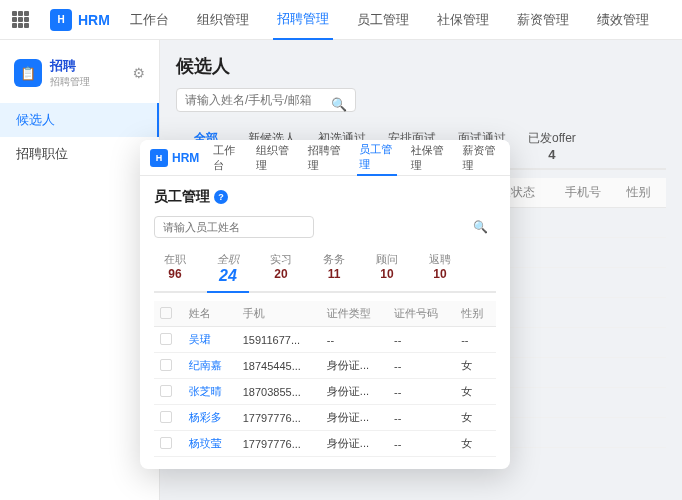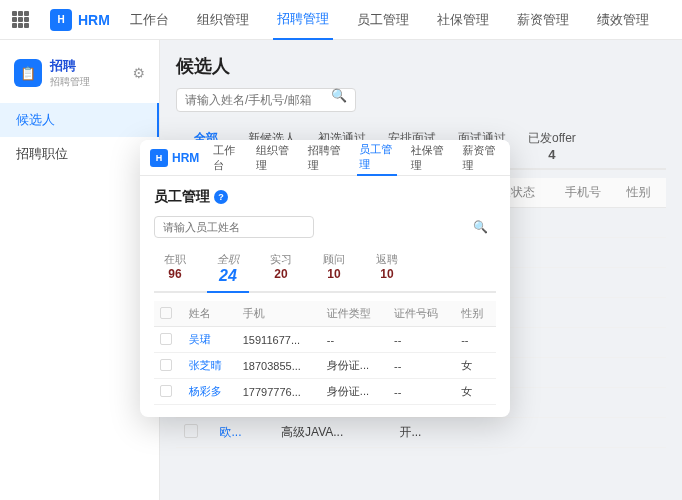--- a/index.html
+++ b/index.html
@@ -163,21 +163,21 @@
 
     .search-bar {
       display: flex;
       align-items: center;
       gap: 8px;
       margin-bottom: 12px;
     }
     .search-input-wrap {
       position: relative;
       display: flex;
-      align-items: flex-start;
+      align-items: flex-end;
     }
     .search-input-wrap input {
       border: 1px solid #d9d9d9;
       border-radius: 4px;
       padding: 4px 28px 4px 8px;
       font-size: 12px;
       color: #999;
       width: 180px;
       outline: none;
     }
@@ -602,20 +602,24 @@
       </div>
       <div class="stat-item active">
         <span class="stat-label">全职</span>
         <span class="stat-val">24</span>
       </div>
       <div class="stat-item">
         <span class="stat-label">实习</span>
         <span class="stat-val">20</span>
       </div>
       <div class="stat-item">
+        <span class="stat-label">务务</span>
+        <span class="stat-val">11</span>
+      </div>
+      <div class="stat-item">
         <span class="stat-label">顾问</span>
         <span class="stat-val">10</span>
       </div>
       <div class="stat-item">
         <span class="stat-label">返聘</span>
         <span class="stat-val">10</span>
       </div>
     </div>
 
     <table class="emp-table">
@@ -633,30 +637,46 @@
       <tr>
     <td><span class="cb"></span></td>
     <td class="link">吴珺</td>
     <td>15911677...</td>
     <td>--</td>
     <td>--</td>
     <td>--</td>
   </tr>
           <tr>
     <td><span class="cb"></span></td>
+    <td class="link">纪南嘉</td>
+    <td>18745445...</td>
+    <td>身份证...</td>
+    <td>--</td>
+    <td>女</td>
+  </tr>
+          <tr>
+    <td><span class="cb"></span></td>
     <td class="link">张芝晴</td>
     <td>18703855...</td>
     <td>身份证...</td>
     <td>--</td>
     <td>女</td>
   </tr>
           <tr>
     <td><span class="cb"></span></td>
     <td class="link">杨彩多</td>
     <td>17797776...</td>
     <td>身份证...</td>
     <td>--</td>
     <td>女</td>
   </tr>
+          <tr>
+    <td><span class="cb"></span></td>
+    <td class="link">杨玟莹</td>
+    <td>17797776...</td>
+    <td>身份证...</td>
+    <td>--</td>
+    <td>女</td>
+  </tr>
         </tbody>
     </table>
   </div>
 </div>
 
 </body></html>

